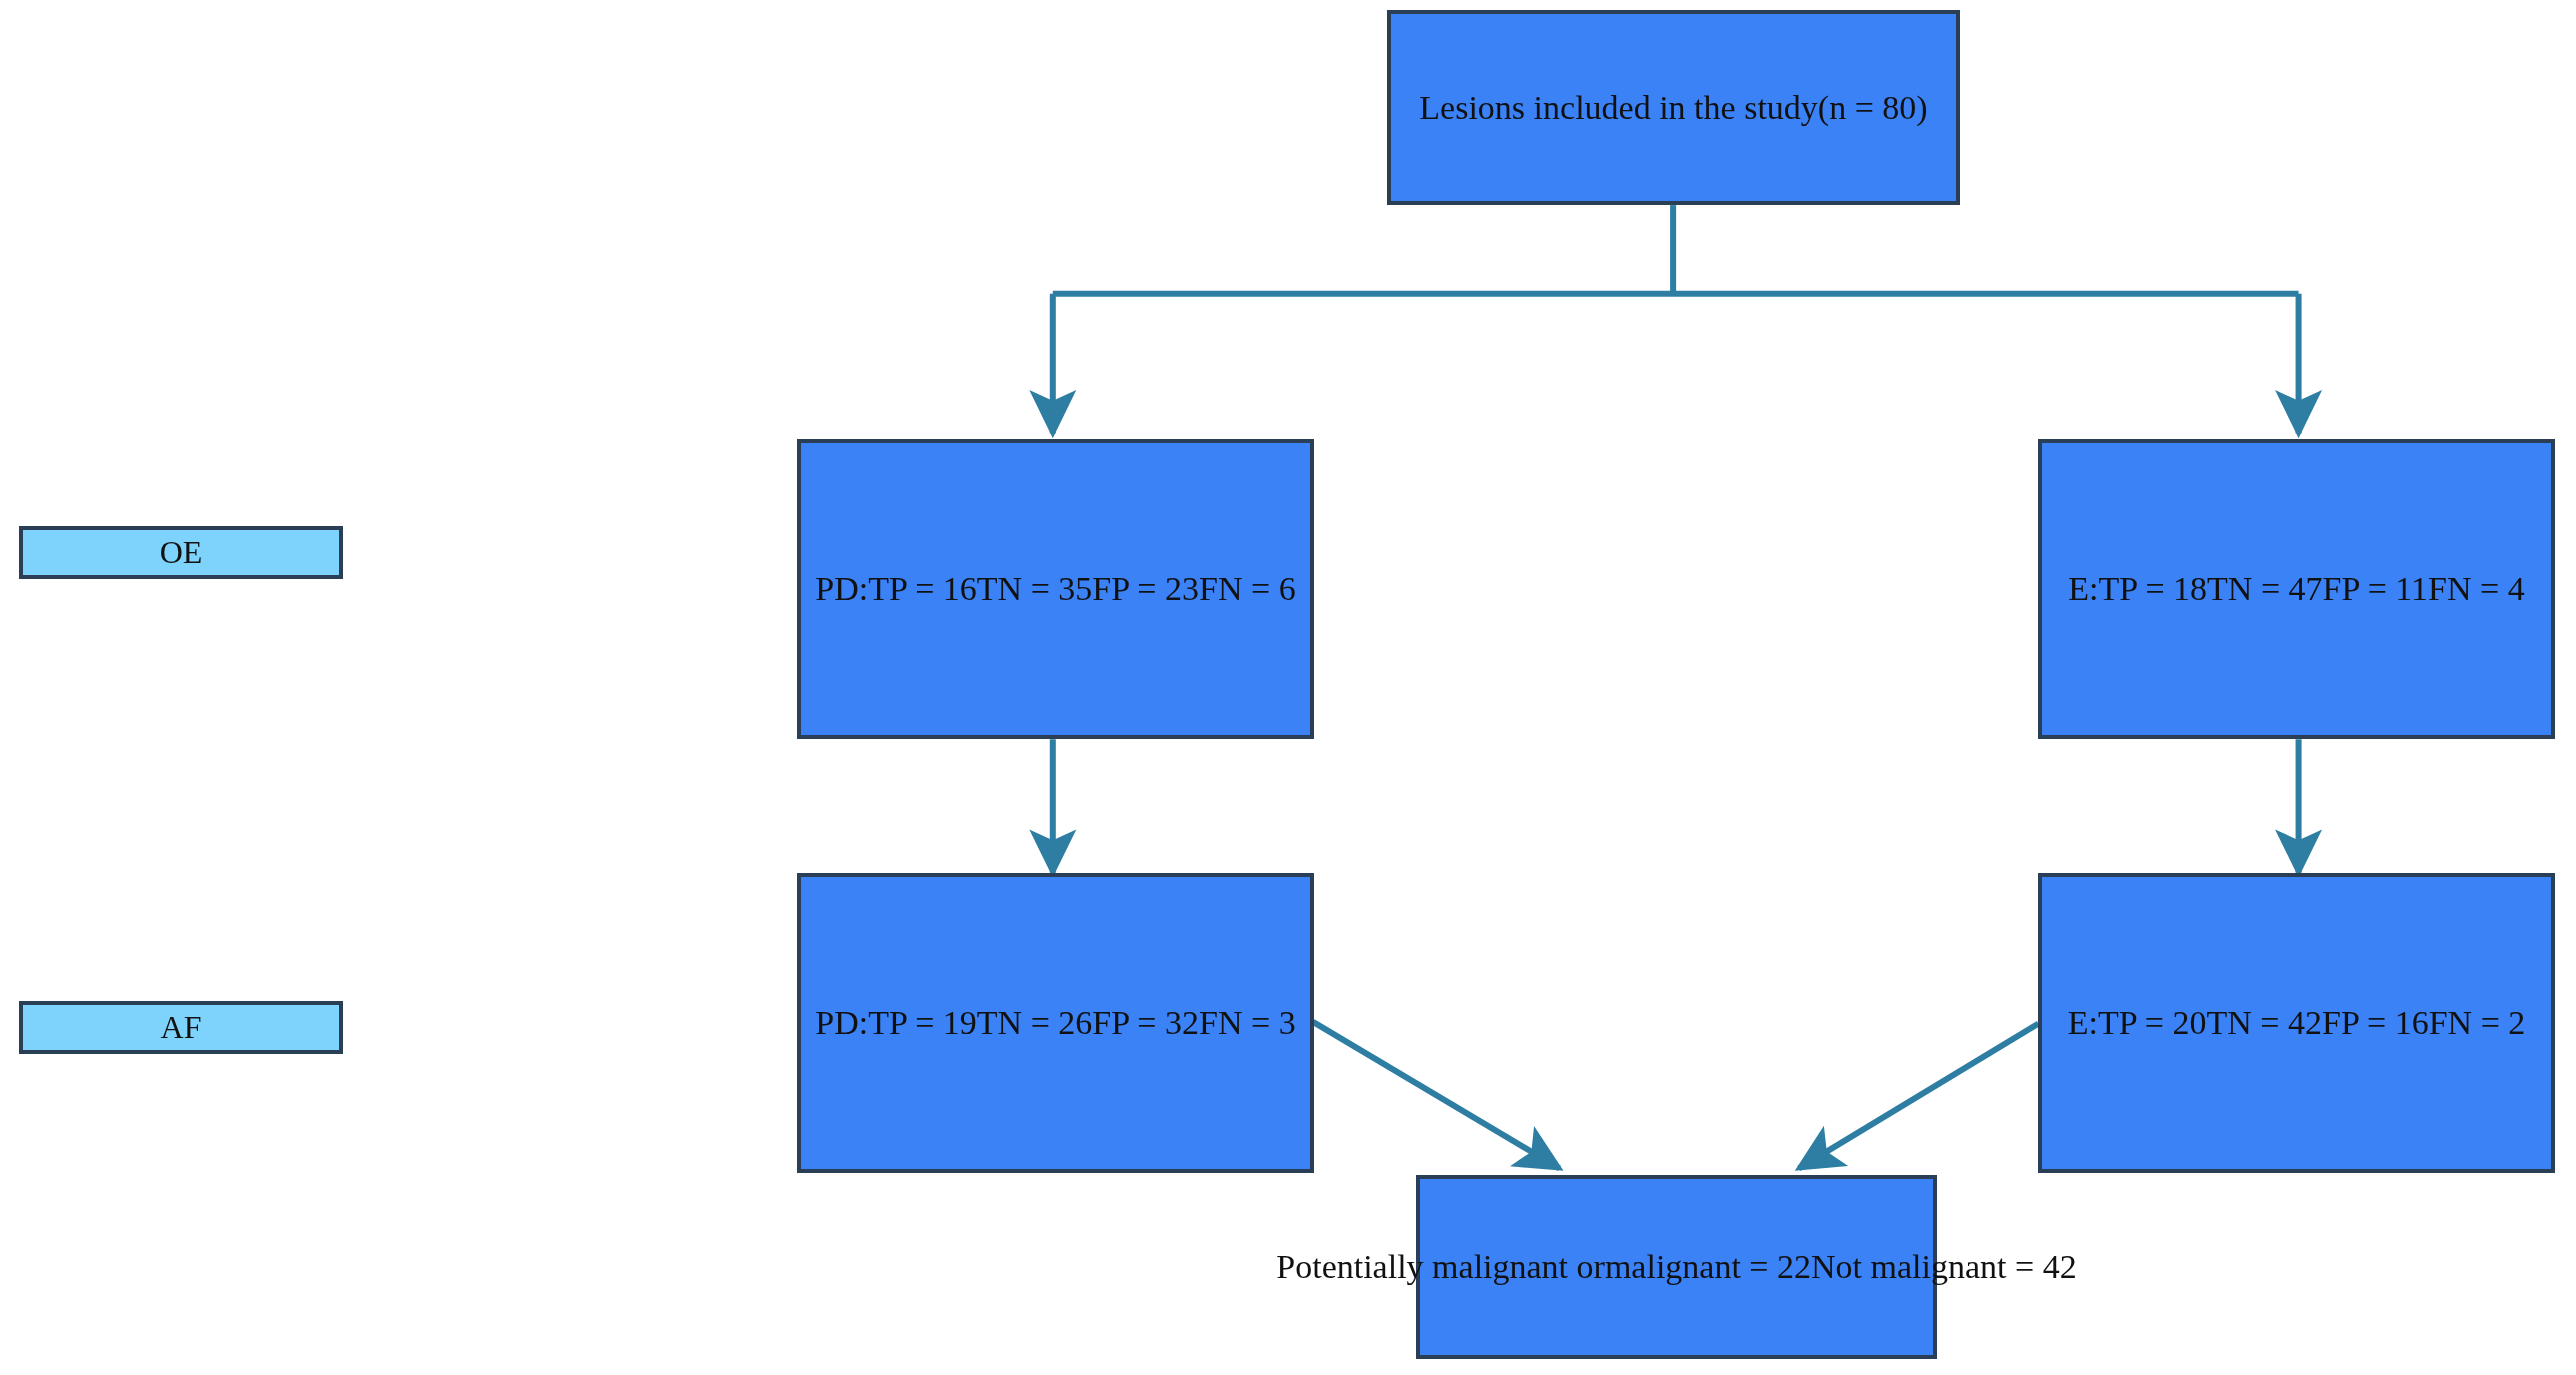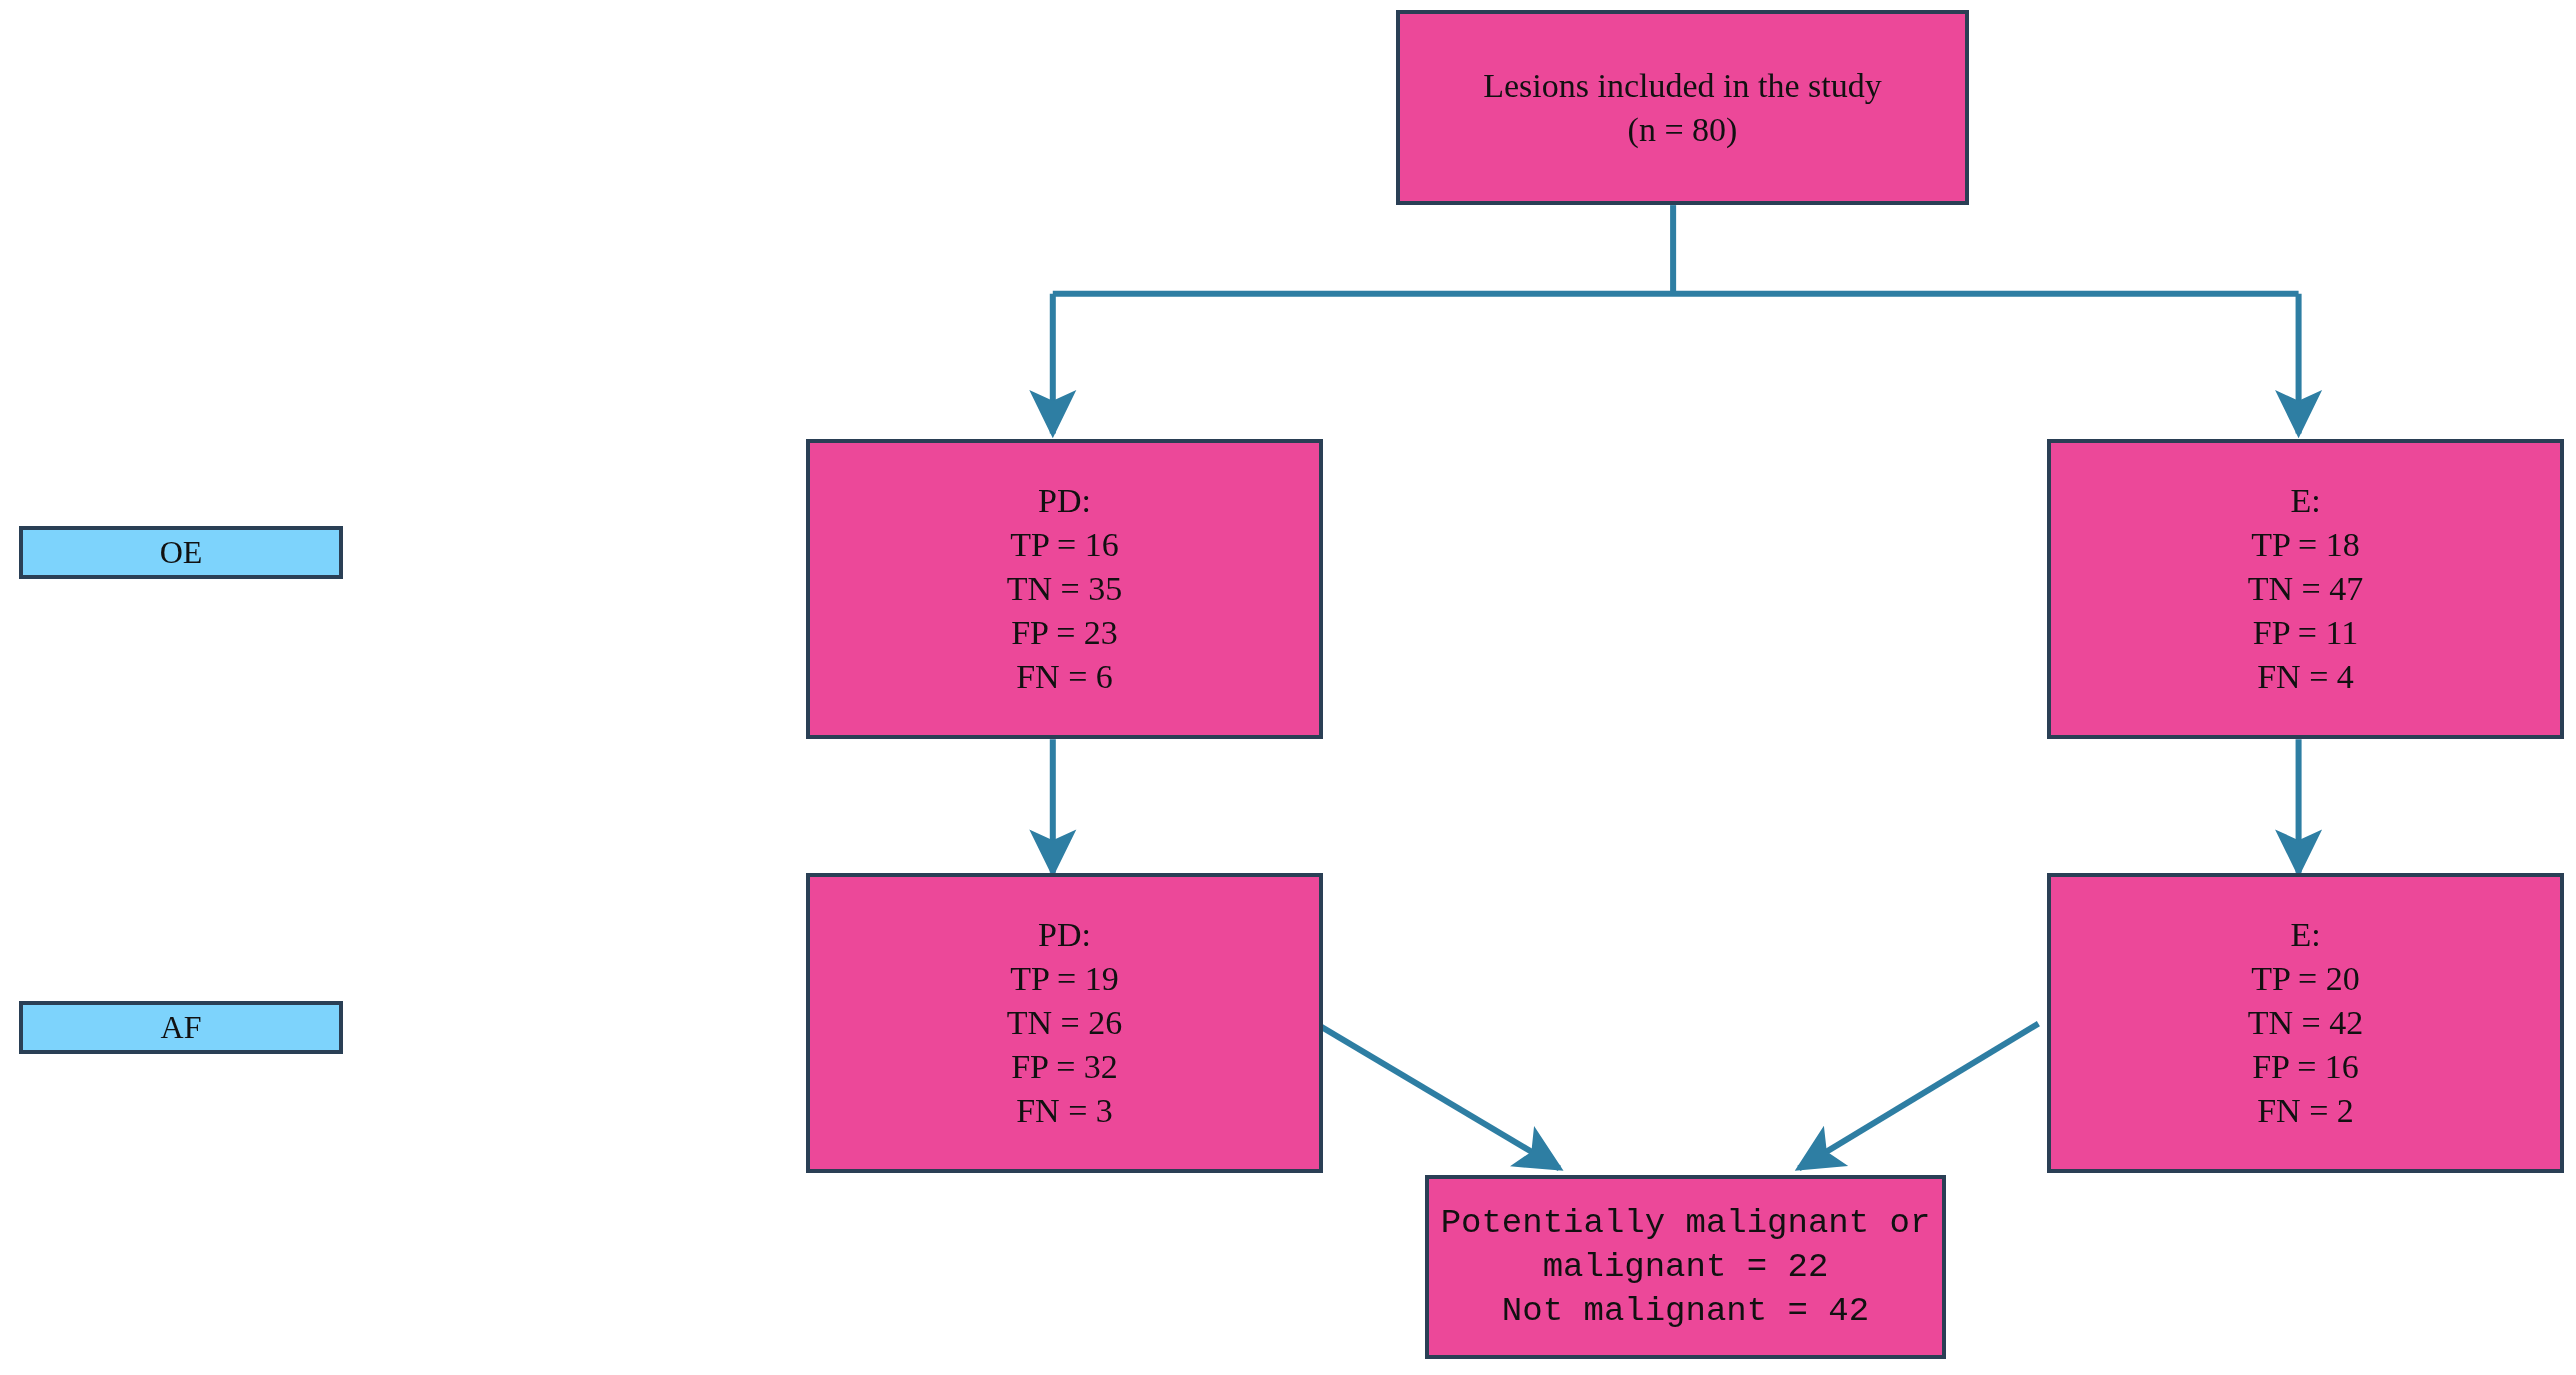--- a/index.html
+++ b/index.html
@@ -15,40 +15,38 @@
     position: relative;
     width: 2576px;
     height: 1376px;
     background: #ffffff;
     overflow: hidden;
   }
   
   .node {
     position: absolute;
     box-sizing: border-box;
-    background: #ec4899;
+    background: #3b82f6;
     border: 4.3px solid #2a3f55;
     display: flex;
-    flex-direction: column;
     align-items: center;
     justify-content: center;
     text-align: center;
     line-height: 1.30;
     font-size: 34px;
     color: #111111;
     z-index: 3;
-    margin-left: 9px;
   }
   .node .line {
     display: block;
     white-space: nowrap;
   }
   
   #node-root { border-width: 4.3px; }
-  #node-outcome { border-width: 4.3px; font-family: Liberation Mono, monospace; }
+  #node-outcome { border-width: 4.3px; }
 
   
   .legend-box {
     position: absolute;
     box-sizing: border-box;
     background: #7dd3fc;
     border: 4.3px solid #2a3f55;
     display: flex;
     align-items: center;
     justify-content: center;

